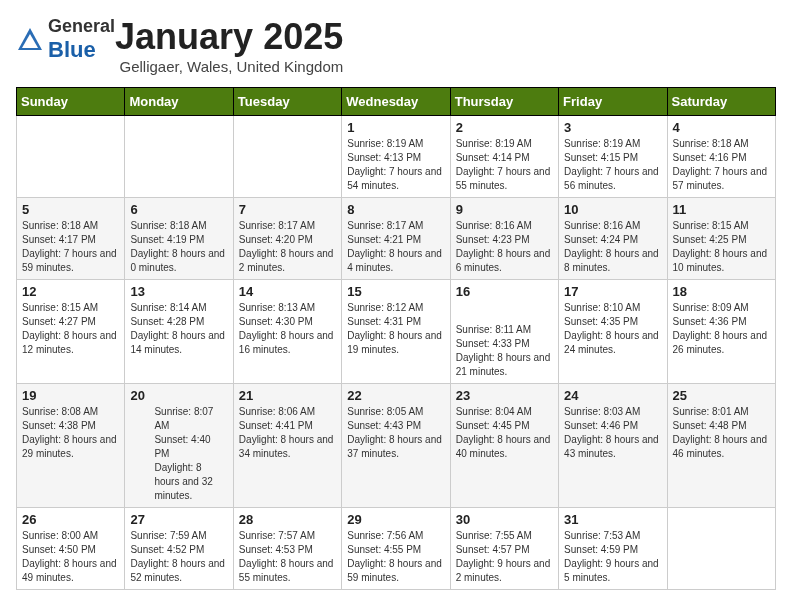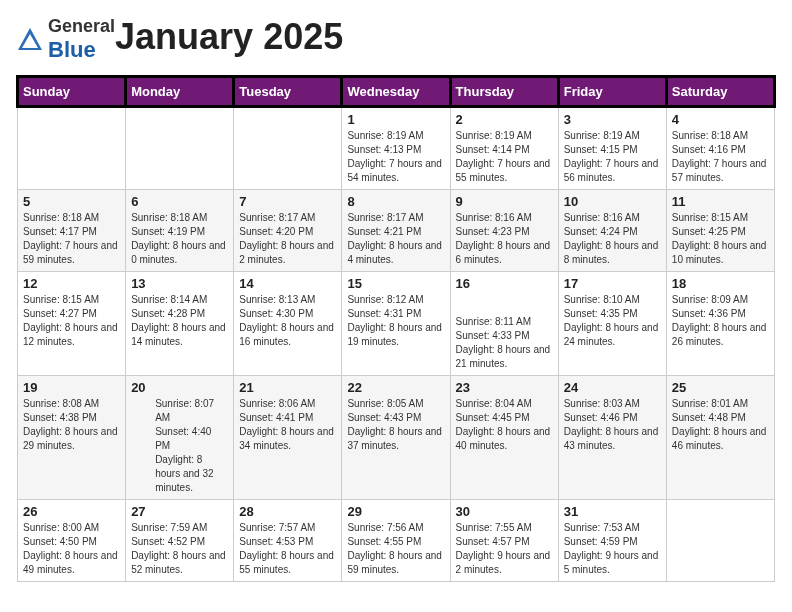--- a/index.html
+++ b/index.html
@@ -46,26 +46,26 @@
     .location-title {
       font-size: 15px;
       color: #444;
     }
     .calendar-table {
       width: 100%;
       border-collapse: collapse;
       table-layout: fixed;
     }
     .calendar-table th {
-      background-color: #701a75;
+      background-color: #4d7c0f;
       color: #fff;
       font-size: 13px;
       padding: 6px 4px;
       text-align: left;
-      border: 3px solid #000000;
+      border: 1px solid #000000;
     }
     .calendar-table td {
       border: 1px solid #ccc;
       vertical-align: top;
       padding: 4px 5px;
       font-size: 10.5px;
       color: #222;
       background: #fff;
       height: 80px;
     }
@@ -97,20 +97,21 @@
       <polygon points="14,2 26,24 2,24" fill="#2a6db5"></polygon>
       <polygon points="14,8 22,22 6,22" fill="#fff"></polygon>
     </svg>
     <div>
       <span class="logo-text-general">General</span><br>
       <span class="logo-text-blue">Blue</span>
     </div>
   </div>
   <div class="title-area">
     <div class="month-title">January 2025</div>
+    <div class="location-title">Gelligaer, Wales, United Kingdom</div>
   </div>
 </div>
 
 <table class="calendar-table">
   <thead>
     <tr>
     <th>Sunday</th>
         <th>Monday</th>
         <th>Tuesday</th>
         <th>Wednesday</th>

